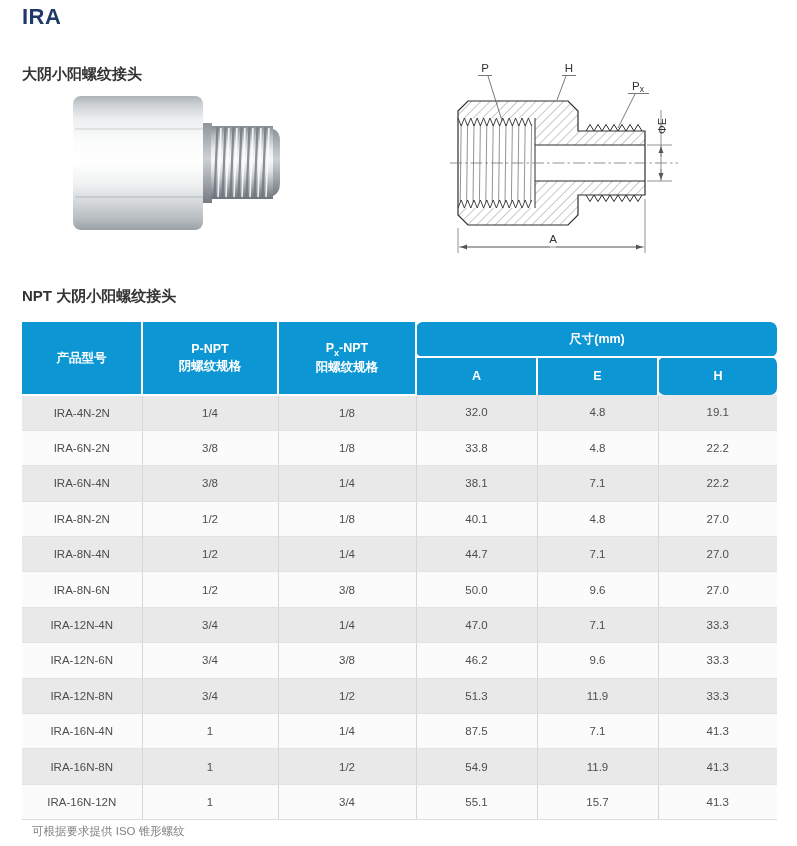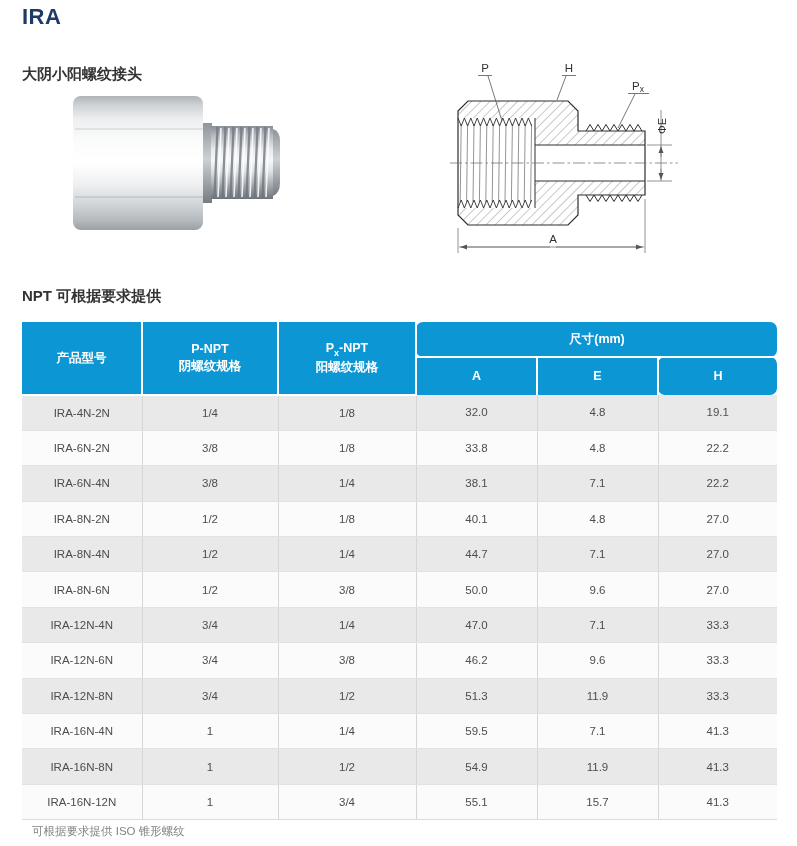--- a/index.html
+++ b/index.html
@@ -180,21 +180,21 @@
       <line x1="112" y1="17.5" x2="126" y2="17.5"></line>
       <line x1="178" y1="35.5" x2="199" y2="35.5"></line>
     </g>
     <text x="35" y="14" font-size="11.5" fill="#333" text-anchor="middle">P</text>
     <text x="119" y="14" font-size="11.5" fill="#333" text-anchor="middle">H</text>
     <text x="182" y="32" font-size="11.5" fill="#333">
       <tspan>P</tspan><tspan dy="2" font-size="8.5">x</tspan>
     </text>
   </svg>
 
-  <div class="section-title">NPT 可根据要求提供</div>
+  <div class="section-title">NPT 大阴小阳螺纹接头</div>
 
   <table class="spec">
     <colgroup>
       <col style="width:120px">
         <col style="width:136px">
         <col style="width:138px">
       <col style="width:121px">
         <col style="width:121px">
         <col style="width:119px">
     </colgroup>
@@ -291,21 +291,21 @@
     <td>3/4</td>
     <td>1/2</td>
     <td>51.3</td>
     <td>11.9</td>
     <td>33.3</td>
   </tr>
         <tr>
     <td>IRA-16N-4N</td>
     <td>1</td>
     <td>1/4</td>
-    <td>59.5</td>
+    <td>87.5</td>
     <td>7.1</td>
     <td>41.3</td>
   </tr>
         <tr>
     <td>IRA-16N-8N</td>
     <td>1</td>
     <td>1/2</td>
     <td>54.9</td>
     <td>11.9</td>
     <td>41.3</td>

